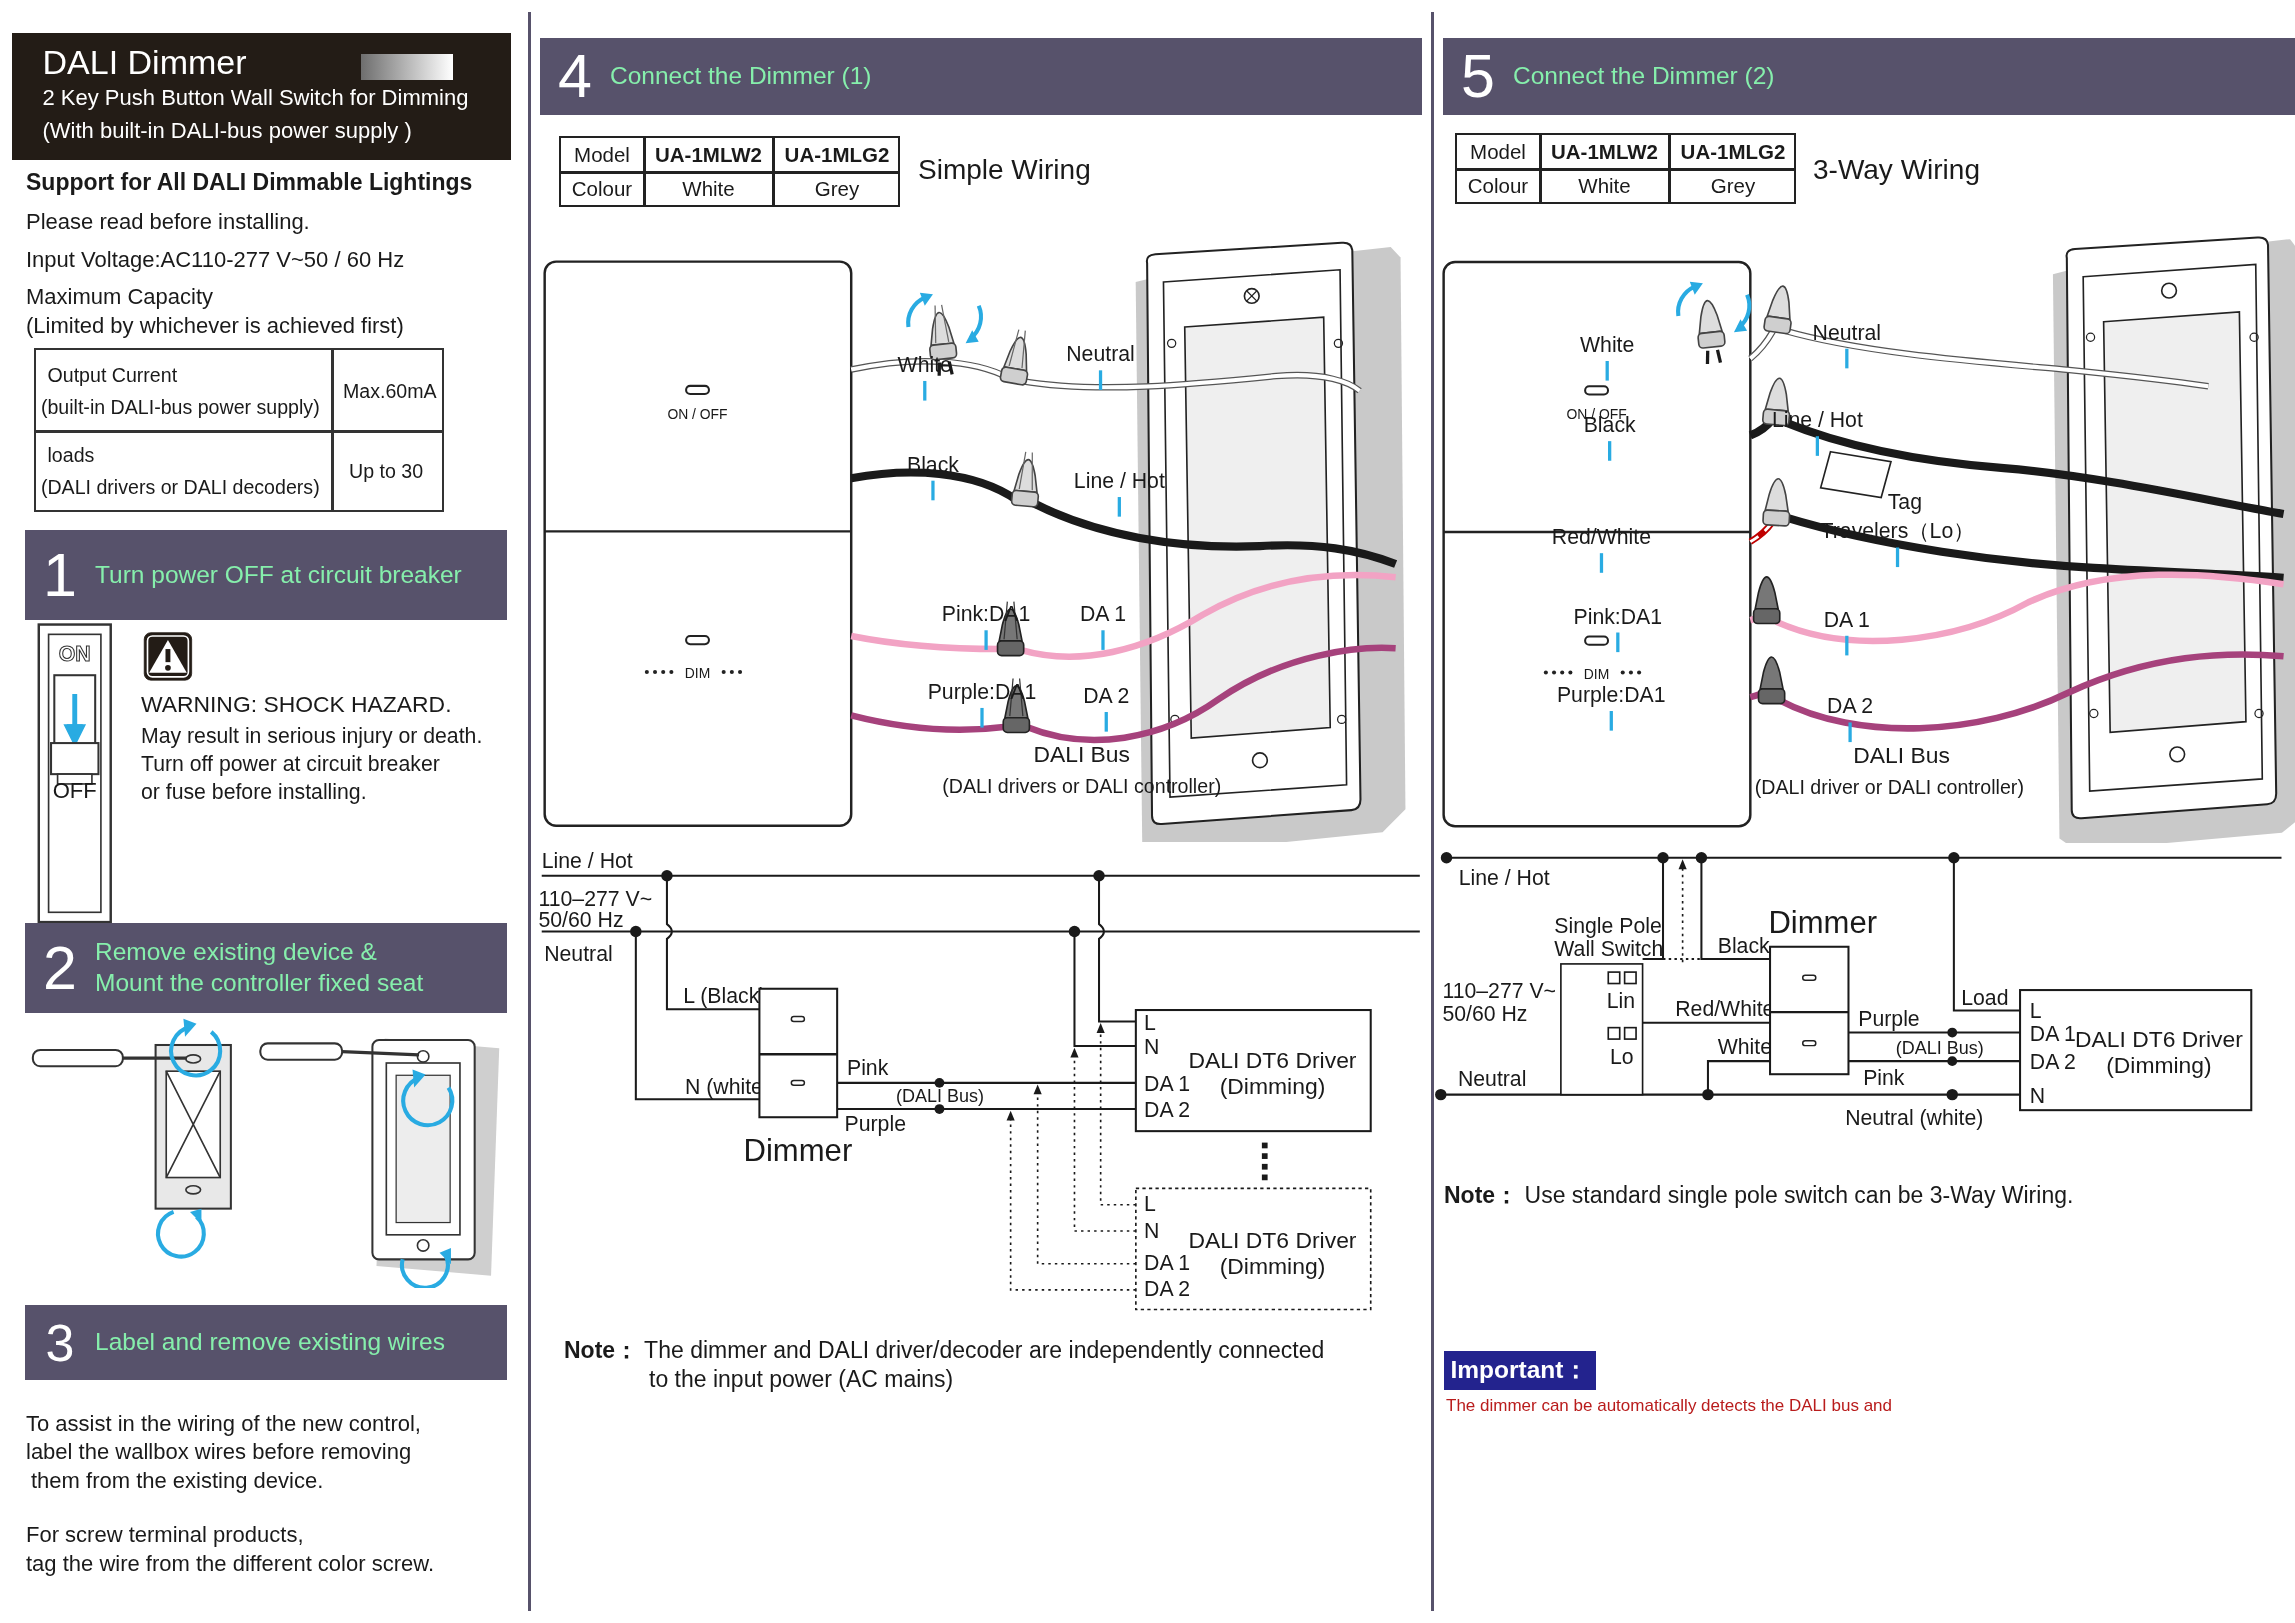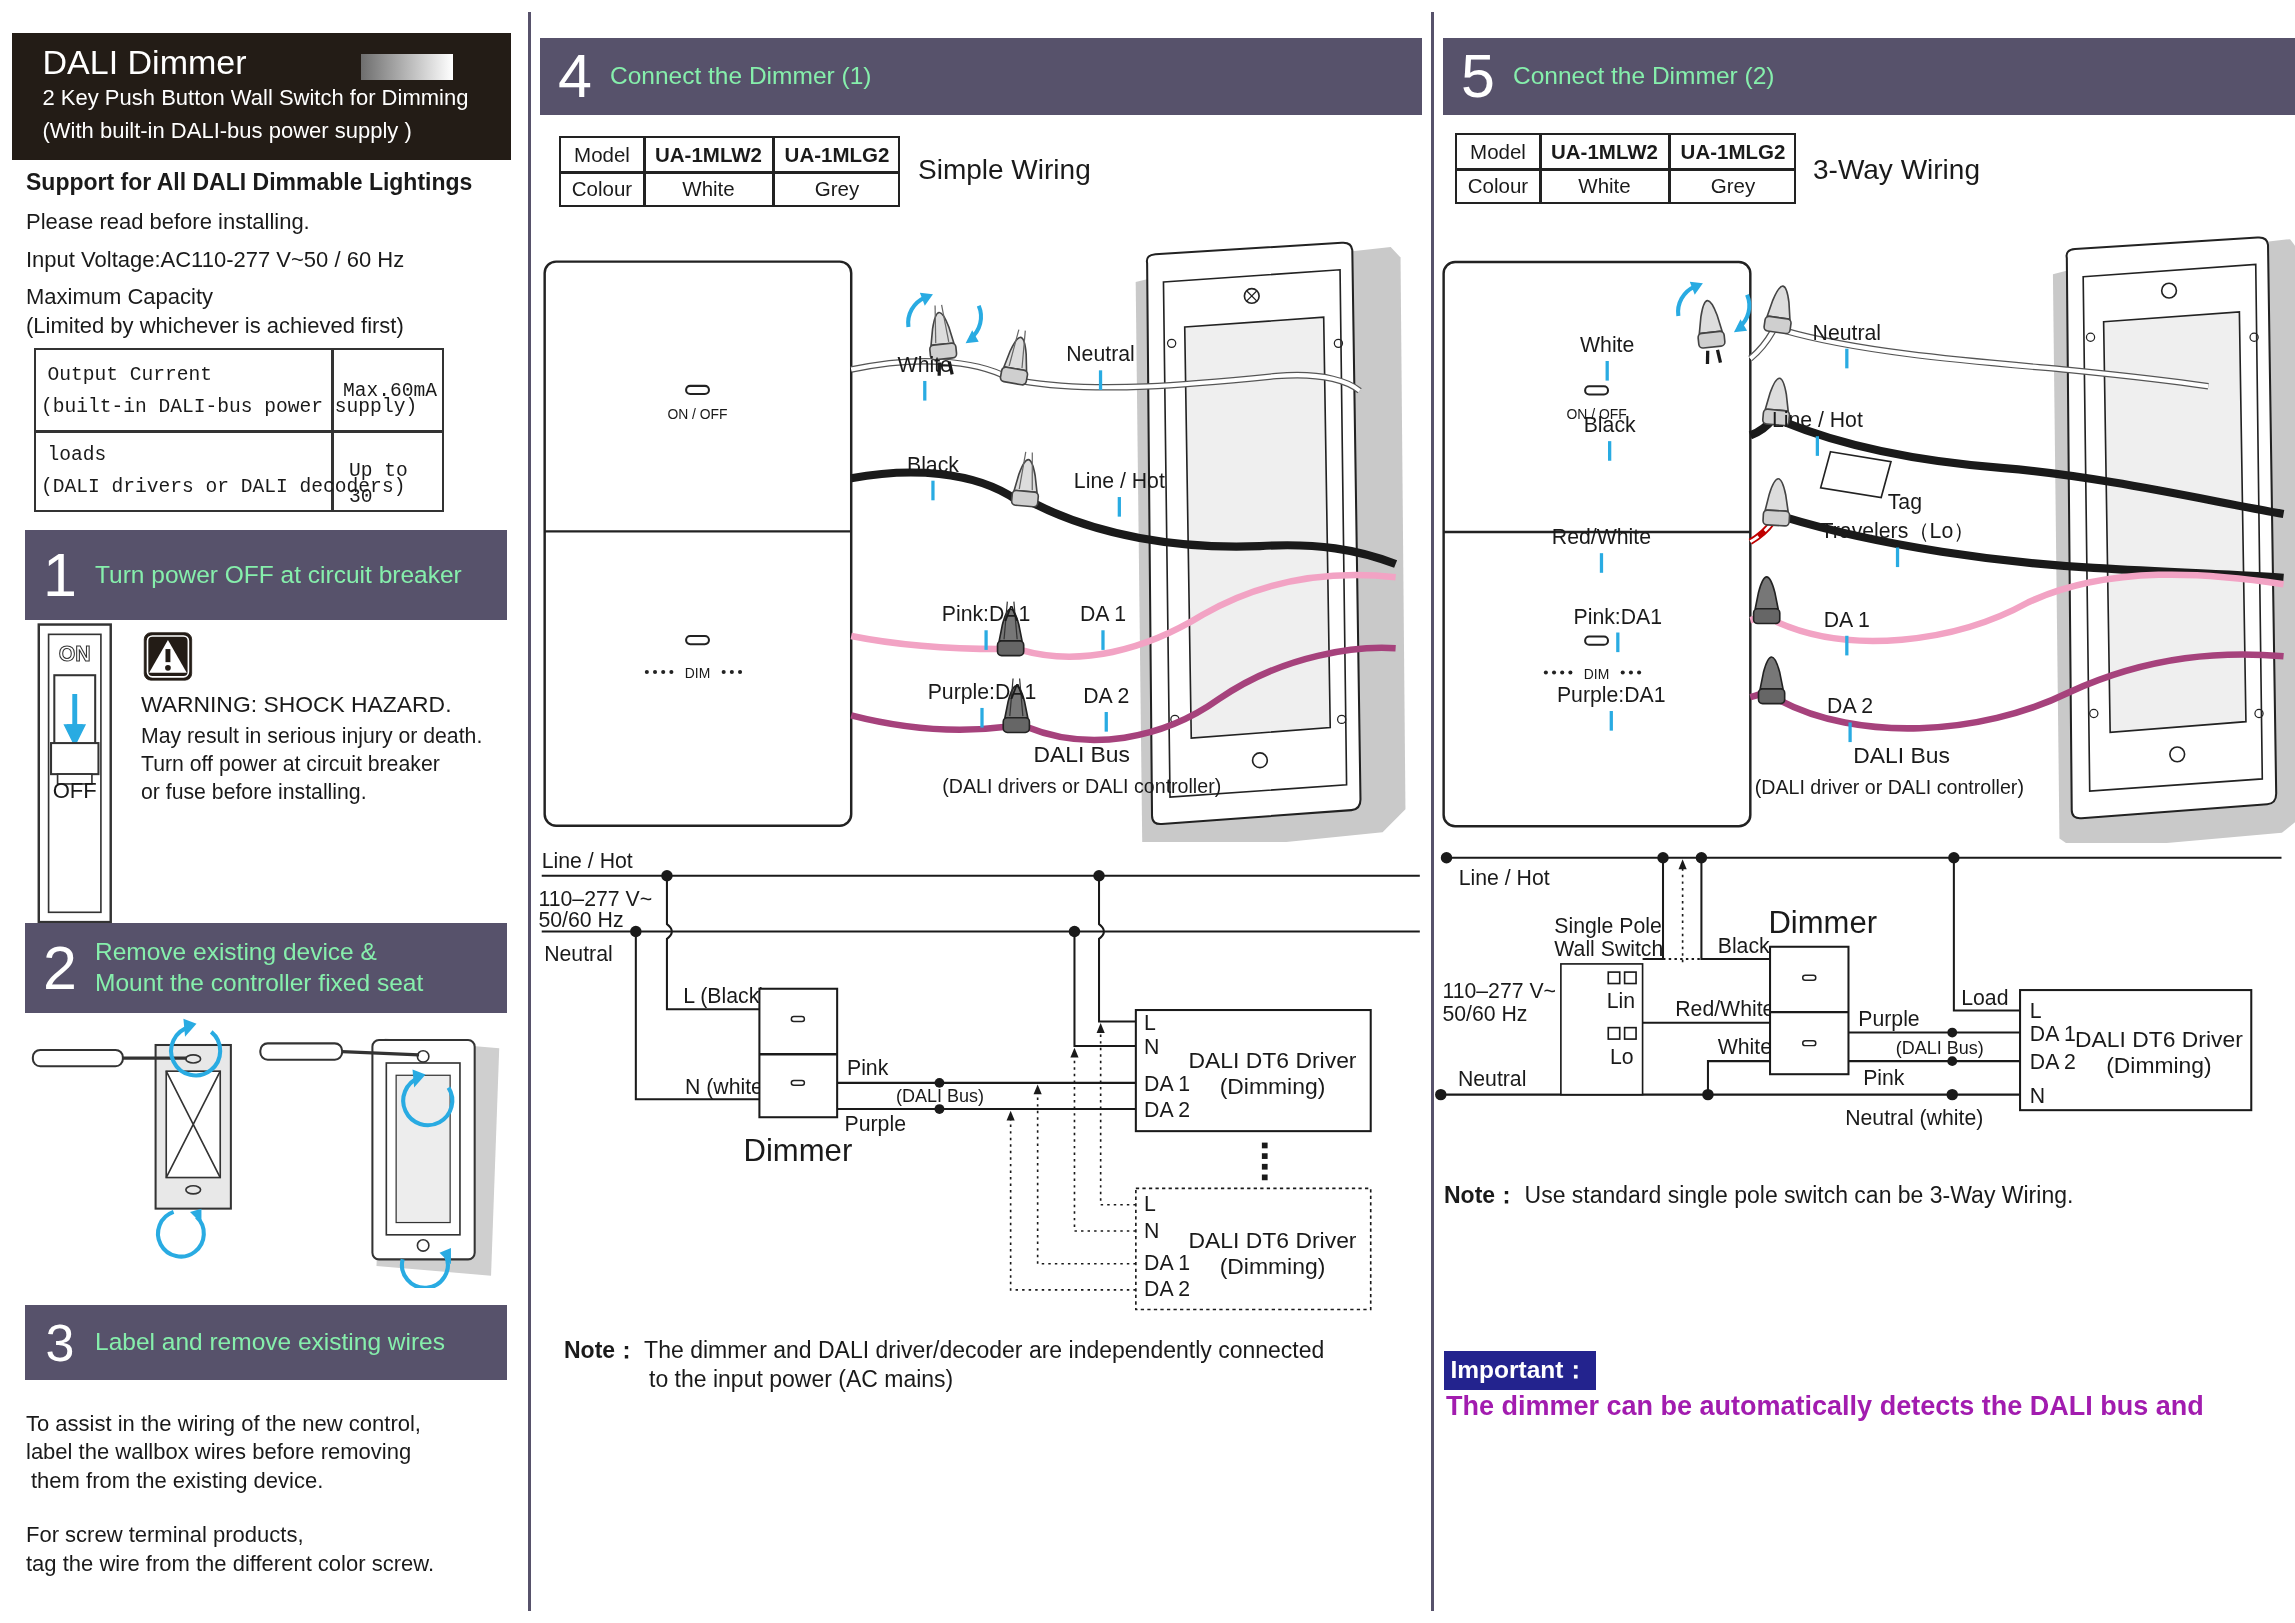--- a/index.html
+++ b/index.html
@@ -5,31 +5,31 @@
   html,body{margin:0;padding:0;background:#fff;}
   #page{position:relative;width:2295px;height:1623px;background:#fff;overflow:hidden;
         font-family:"Liberation Sans","DejaVu Sans",sans-serif;color:#1a1a1a;}
   .abs{position:absolute;}
   .bar{position:absolute;background:#57526B;color:#fff;display:flex;align-items:center;}
   .bar .num{font-size:61px;font-weight:400;color:#fff;width:70px;text-align:center;line-height:1;}
   .bar .btitle{font-size:24.5px;color:#86efac;line-height:1.25;}
   .blackbox{position:absolute;background:#231C16;color:#fff;}
   .t27{font-size:22px;line-height:29px;color:#1a1a1a;}
   .bold{font-weight:bold;}
-  .spec{position:absolute;border:2.5px solid #333;font-family:Liberation Mono, monospace;}
+  .spec{position:absolute;border:2.5px solid #333;}
   .spec .cell{position:absolute;font-size:19.6px;line-height:26px;}
   .mtable{position:absolute;border:2.5px solid #222;}
   .mtable .mc{position:absolute;display:flex;align-items:center;justify-content:center;font-size:20.5px;text-align:center;}
   .wtitle{position:absolute;font-size:28px;color:#1a1a1a;}
   svg text{font-family:"Liberation Sans","DejaVu Sans",sans-serif;fill:#1a1a1a;}
   .lbl{font-size:26px;}
   .lbl22{font-size:22px;}
   .schbig{font-size:38px;}
   .imp-chip{position:absolute;background:#23238E;color:#fff;font-size:24.5px;font-weight:bold;padding:1.6px 8.2px 4.9px 6.5px;}
-  .imp-txt{position:absolute;color:#a21caf;font-size:27px;font-weight:bold;line-height:28px;}
+  .imp-txt{position:absolute;color:#b91c1c;font-size:17px;font-weight:normal;line-height:28px;}
   .divider{position:absolute;width:3.3px;background:#57526B;top:12.3px;bottom:12.3px;}
   .notelbl{font-weight:bold;}
 </style>
 </head>
 <body>
 
 <div id="page">
 
   <div class="divider abs" style="left:528px;"></div>
   <div class="divider abs" style="left:1431px;"></div>

